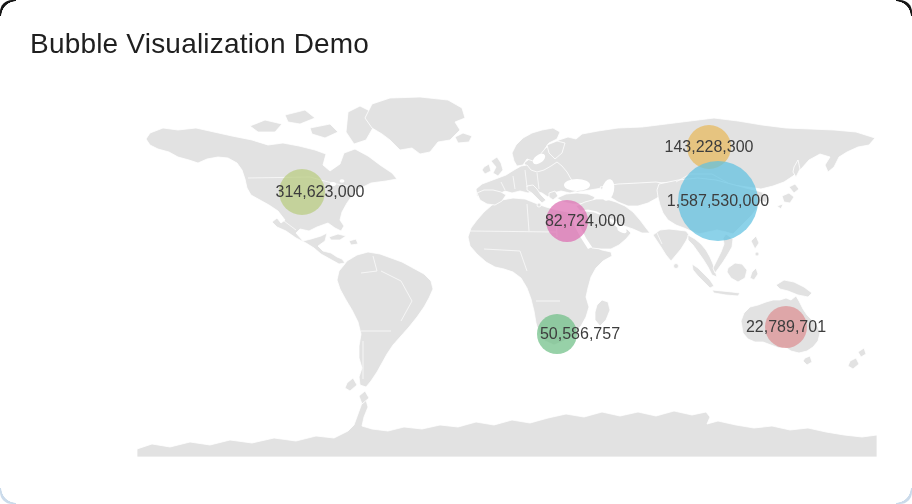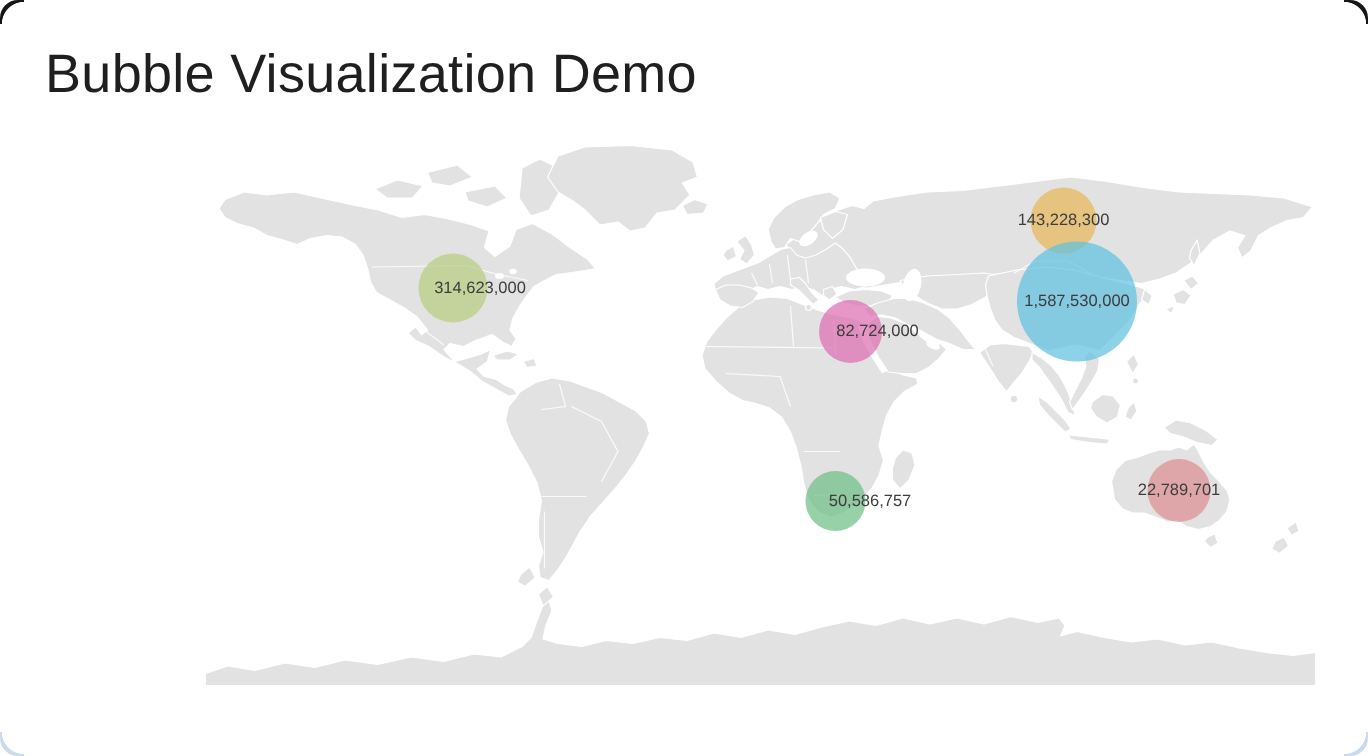--- a/index.html
+++ b/index.html
@@ -3,31 +3,31 @@
 <meta charset="utf-8">
 <style>
   html,body{margin:0;padding:0;background:#ffffff;}
   .window{
     position:relative;width:912px;height:504px;background:#ffffff;
     border-radius:12px;overflow:hidden;
     font-family:"Liberation Sans",sans-serif;
   }
   .page-title{
     position:absolute;left:30px;top:28px;margin:0;
-    font-size:36px;font-weight:300;color:#1f1f1f;letter-spacing:0.2px;
+    font-size:28px;font-weight:300;color:#1f1f1f;letter-spacing:0.2px;
     font-family:"Liberation Sans",sans-serif;
   }
   .map-wrap{position:absolute;left:0;top:0;width:912px;height:504px;}
   svg{position:absolute;left:0;top:0;}
   .bubble{
     position:absolute;border-radius:50%;
     display:flex;align-items:center;justify-content:center;
   }
   .bubble-label{
-    font-size:11px;color:#3d3d3d;white-space:nowrap;line-height:1;
+    font-size:16px;color:#3d3d3d;white-space:nowrap;line-height:1;
     text-align:center;
   }
   
   .corner{position:absolute;width:16px;height:16px;pointer-events:none;z-index:50;}
   .corner.tl{left:0;top:0;background:radial-gradient(circle at 16px 16px, transparent 14.5px, #161616 15px);}
   .corner.tr{right:0;top:0;background:radial-gradient(circle at 0 16px, transparent 14.5px, #161616 15px);}
   .corner.bl{left:0;bottom:0;background:radial-gradient(circle at 16px 0, transparent 14.5px, rgba(140,175,210,0.45) 15px);}
   .corner.br{right:0;bottom:0;background:radial-gradient(circle at 0 0, transparent 14.5px, rgba(140,175,210,0.45) 15px);}
 </style>
 </head>

